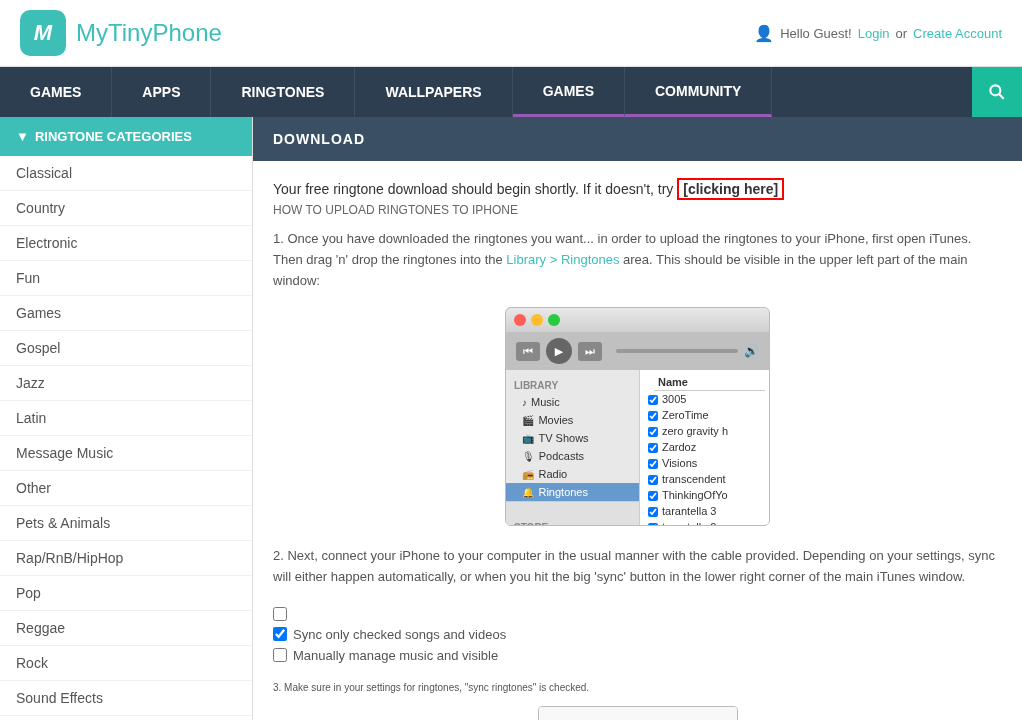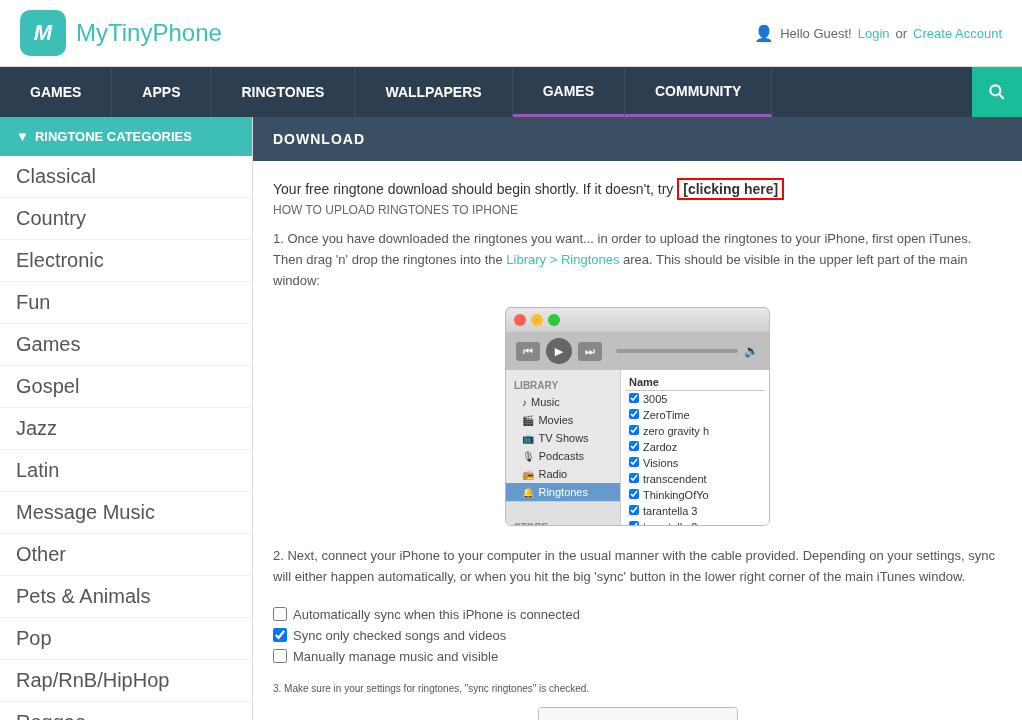--- a/index.html
+++ b/index.html
@@ -25,21 +25,21 @@
 
     
     .main { display: flex; min-height: calc(720px - 110px); }
 
     
     .sidebar { width: 253px; flex-shrink: 0; background: #fff; border-right: 1px solid #ddd; }
     .sidebar-header { background: #3dbfb8; color: #fff; padding: 12px 16px; font-size: 13px; font-weight: bold; display: flex; align-items: center; gap: 6px; }
     .sidebar-header .filter-icon { font-size: 13px; }
     .sidebar-list { list-style: none; }
     .sidebar-list li { border-bottom: 1px solid #f0f0f0; }
-    .sidebar-list li a { display: block; padding: 9px 16px; color: #555; text-decoration: none; font-size: 20px; }
+    .sidebar-list li a { display: block; padding: 9px 16px; color: #555; text-decoration: none; font-size: 14px; }
 
     
     .content { flex: 1; background: #fff; padding: 0; }
     .content-header { background: #3a4f63; color: #fff; padding: 14px 20px; font-size: 14px; font-weight: bold; letter-spacing: 1px; }
 
     .content-body { padding: 20px; }
     .download-msg { font-size: 14px; color: #333; margin-bottom: 6px; }
     .clicking-here { border: 2px solid red; padding: 1px 4px; color: #333; font-weight: bold; }
     .upload-heading { font-size: 12px; color: #666; margin-bottom: 12px; }
 
@@ -51,28 +51,28 @@
     .itunes-titlebar { background: linear-gradient(to bottom, #e8e8e8, #d0d0d0); padding: 6px 8px; display: flex; align-items: center; gap: 5px; }
     .tb-btn { width: 12px; height: 12px; border-radius: 50%; display: inline-block; }
     .tb-red { background: #ff5f57; }
     .tb-yellow { background: #ffbd2e; }
     .tb-green { background: #28ca41; }
     .itunes-controls { background: #c0c0c0; padding: 6px 10px; display: flex; align-items: center; gap: 6px; }
     .ctrl-btn { background: #888; color: #fff; border: none; border-radius: 3px; padding: 3px 7px; font-size: 11px; cursor: pointer; }
     .play-btn { background: #666; border-radius: 50%; width: 26px; height: 26px; display: flex; align-items: center; justify-content: center; color: #fff; font-size: 11px; }
     .volume-bar { flex: 1; height: 4px; background: #999; border-radius: 2px; margin-left: 8px; }
     .itunes-body { display: flex; height: 155px; background: #f5f5f5; }
-    .itunes-sidebar { width: 115px; background: #e8e8e8; border-right: 1px solid #ccc; padding: 6px 0; font-size: 11px; }
+    .itunes-sidebar { width: 134px; background: #e8e8e8; border-right: 1px solid #ccc; padding: 6px 0; font-size: 11px; }
     .lib-section { color: #888; font-size: 10px; font-weight: bold; padding: 4px 8px 2px; text-transform: uppercase; }
     .lib-item { padding: 3px 8px 3px 16px; cursor: pointer; display: flex; align-items: center; gap: 4px; color: #333; font-size: 11px; }
     .lib-item.active { background: #6699cc; color: #fff; }
     .lib-item .li-icon { font-size: 10px; }
     .itunes-main { flex: 1; padding: 4px; background: #fff; }
-    .itunes-col-header { font-size: 11px; font-weight: bold; border-bottom: 1px solid #ccc; padding: 2px 4px; color: #333; }
-    .itunes-row { font-size: 11px; padding: 2px 4px; color: #333; display: flex; align-items: flex-start; gap: 4px; }
+    .itunes-col-header { font-size: 11px; font-weight: bold; border-bottom: 1px solid #ccc; padding: 2px 4px; color: #333; margin-left: 10px; }
+    .itunes-row { font-size: 11px; padding: 2px 4px; color: #333; display: flex; align-items: flex-end; gap: 4px; }
     .itunes-row input[type=checkbox] { width: 10px; height: 10px; }
     .itunes-store { background: #e0e0e0; border-top: 1px solid #ccc; padding: 20px 8px; font-size: 10px; color: #888; font-weight: bold; text-transform: uppercase; }
 
     
     .checkbox-section { margin: 12px 0; }
     .checkbox-row { display: flex; align-items: center; gap: 6px; padding: 3px 0; font-size: 13px; color: #555; }
     .checkbox-row input[type=checkbox] { width: 14px; height: 14px; }
 
     .step-text { font-size: 10px; color: #555; line-height: 1.6; margin: 14px 0 10px; }
 
@@ -151,24 +151,24 @@
       <li>
           <a href="#">Message Music</a>
         </li>
       <li>
           <a href="#">Other</a>
         </li>
       <li>
           <a href="#">Pets &amp; Animals</a>
         </li>
       <li>
+          <a href="#">Rap/RnB/HipHop</a>
+        </li>
+      <li>
           <a href="#">Pop</a>
-        </li>
-      <li>
-          <a href="#">Rap/RnB/HipHop</a>
         </li>
       <li>
           <a href="#">Reggae</a>
         </li>
       <li>
           <a href="#">Rock</a>
         </li>
       <li>
           <a href="#">Sound Effects</a>
         </li>
@@ -254,21 +254,20 @@
               </div>
           </div>
         </div>
       </div>
 
       <p class="instructions">2. Next, connect your iPhone to your computer in the usual manner with the cable provided. Depending on your settings, sync will either happen automatically, or when you hit the big 'sync' button in the lower right corner of the main iTunes window.</p>
 
       <div class="checkbox-section">
         <div class="checkbox-row">
           <input type="checkbox" style="">
-          <span>Automatically sync when this iPhone is connected</span>
         </div>
         <div class="checkbox-row">
           <input type="checkbox" checked="" style="">
           <span>Sync only checked songs and videos</span>
         </div>
         <div class="checkbox-row">
           <input type="checkbox" style="">
           <span>Manually manage music and visible</span>
         </div>
       </div>

